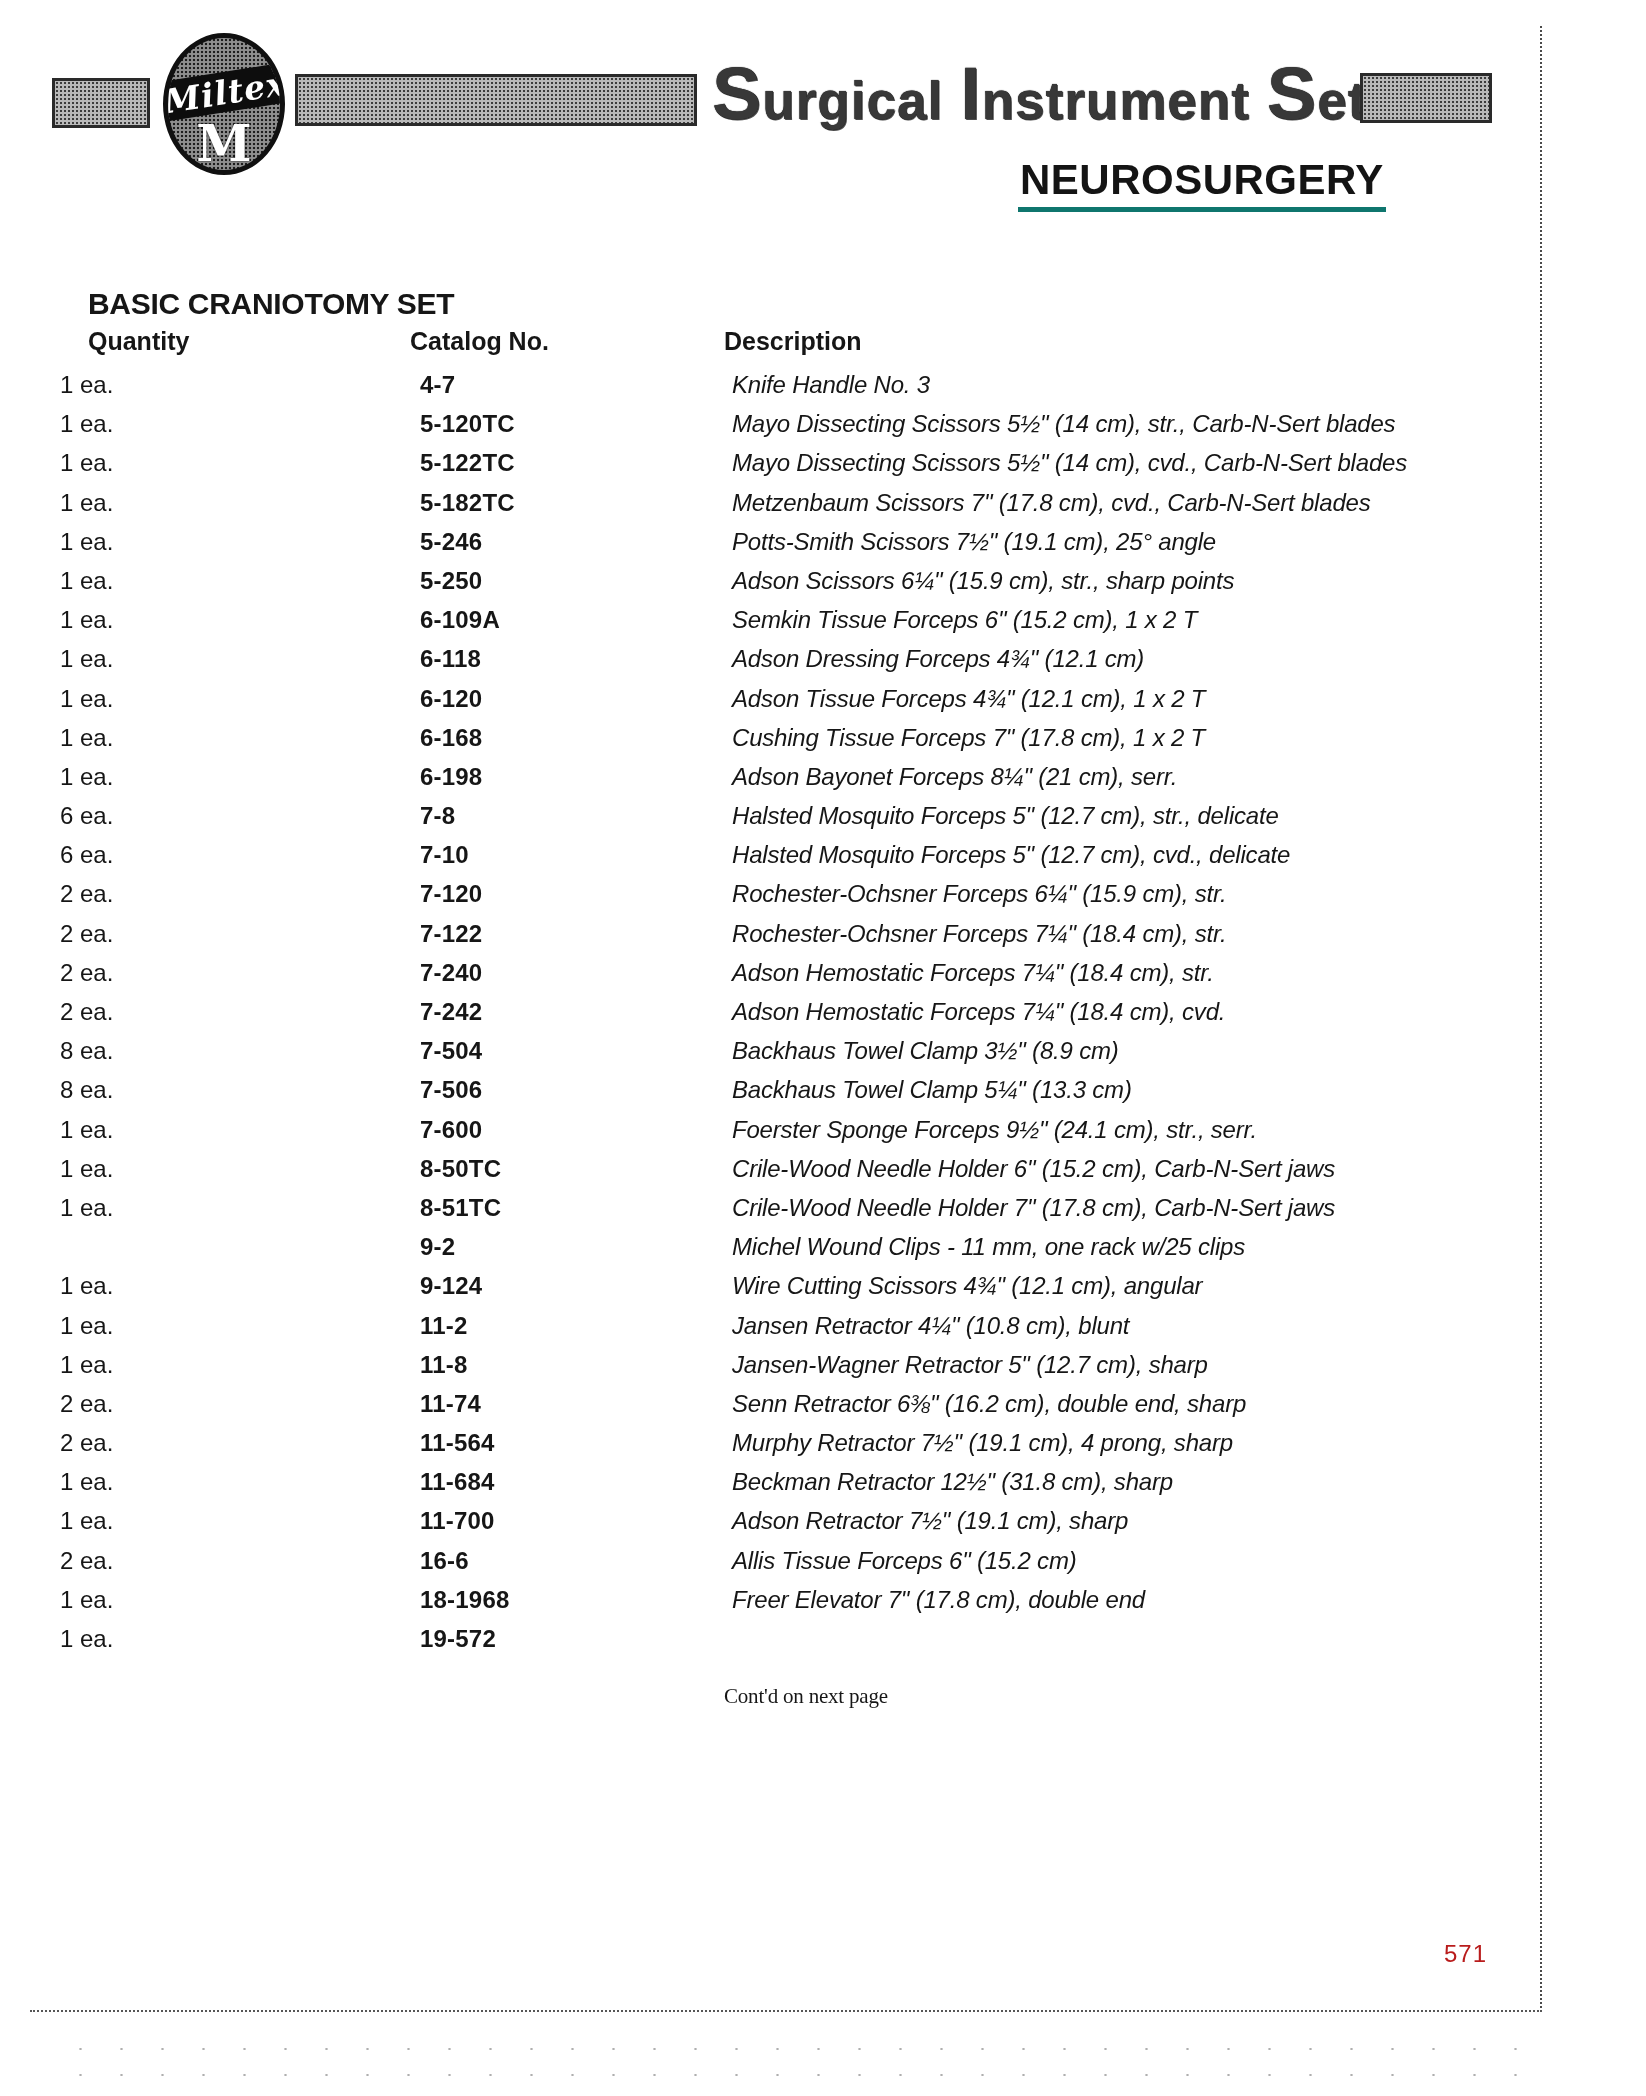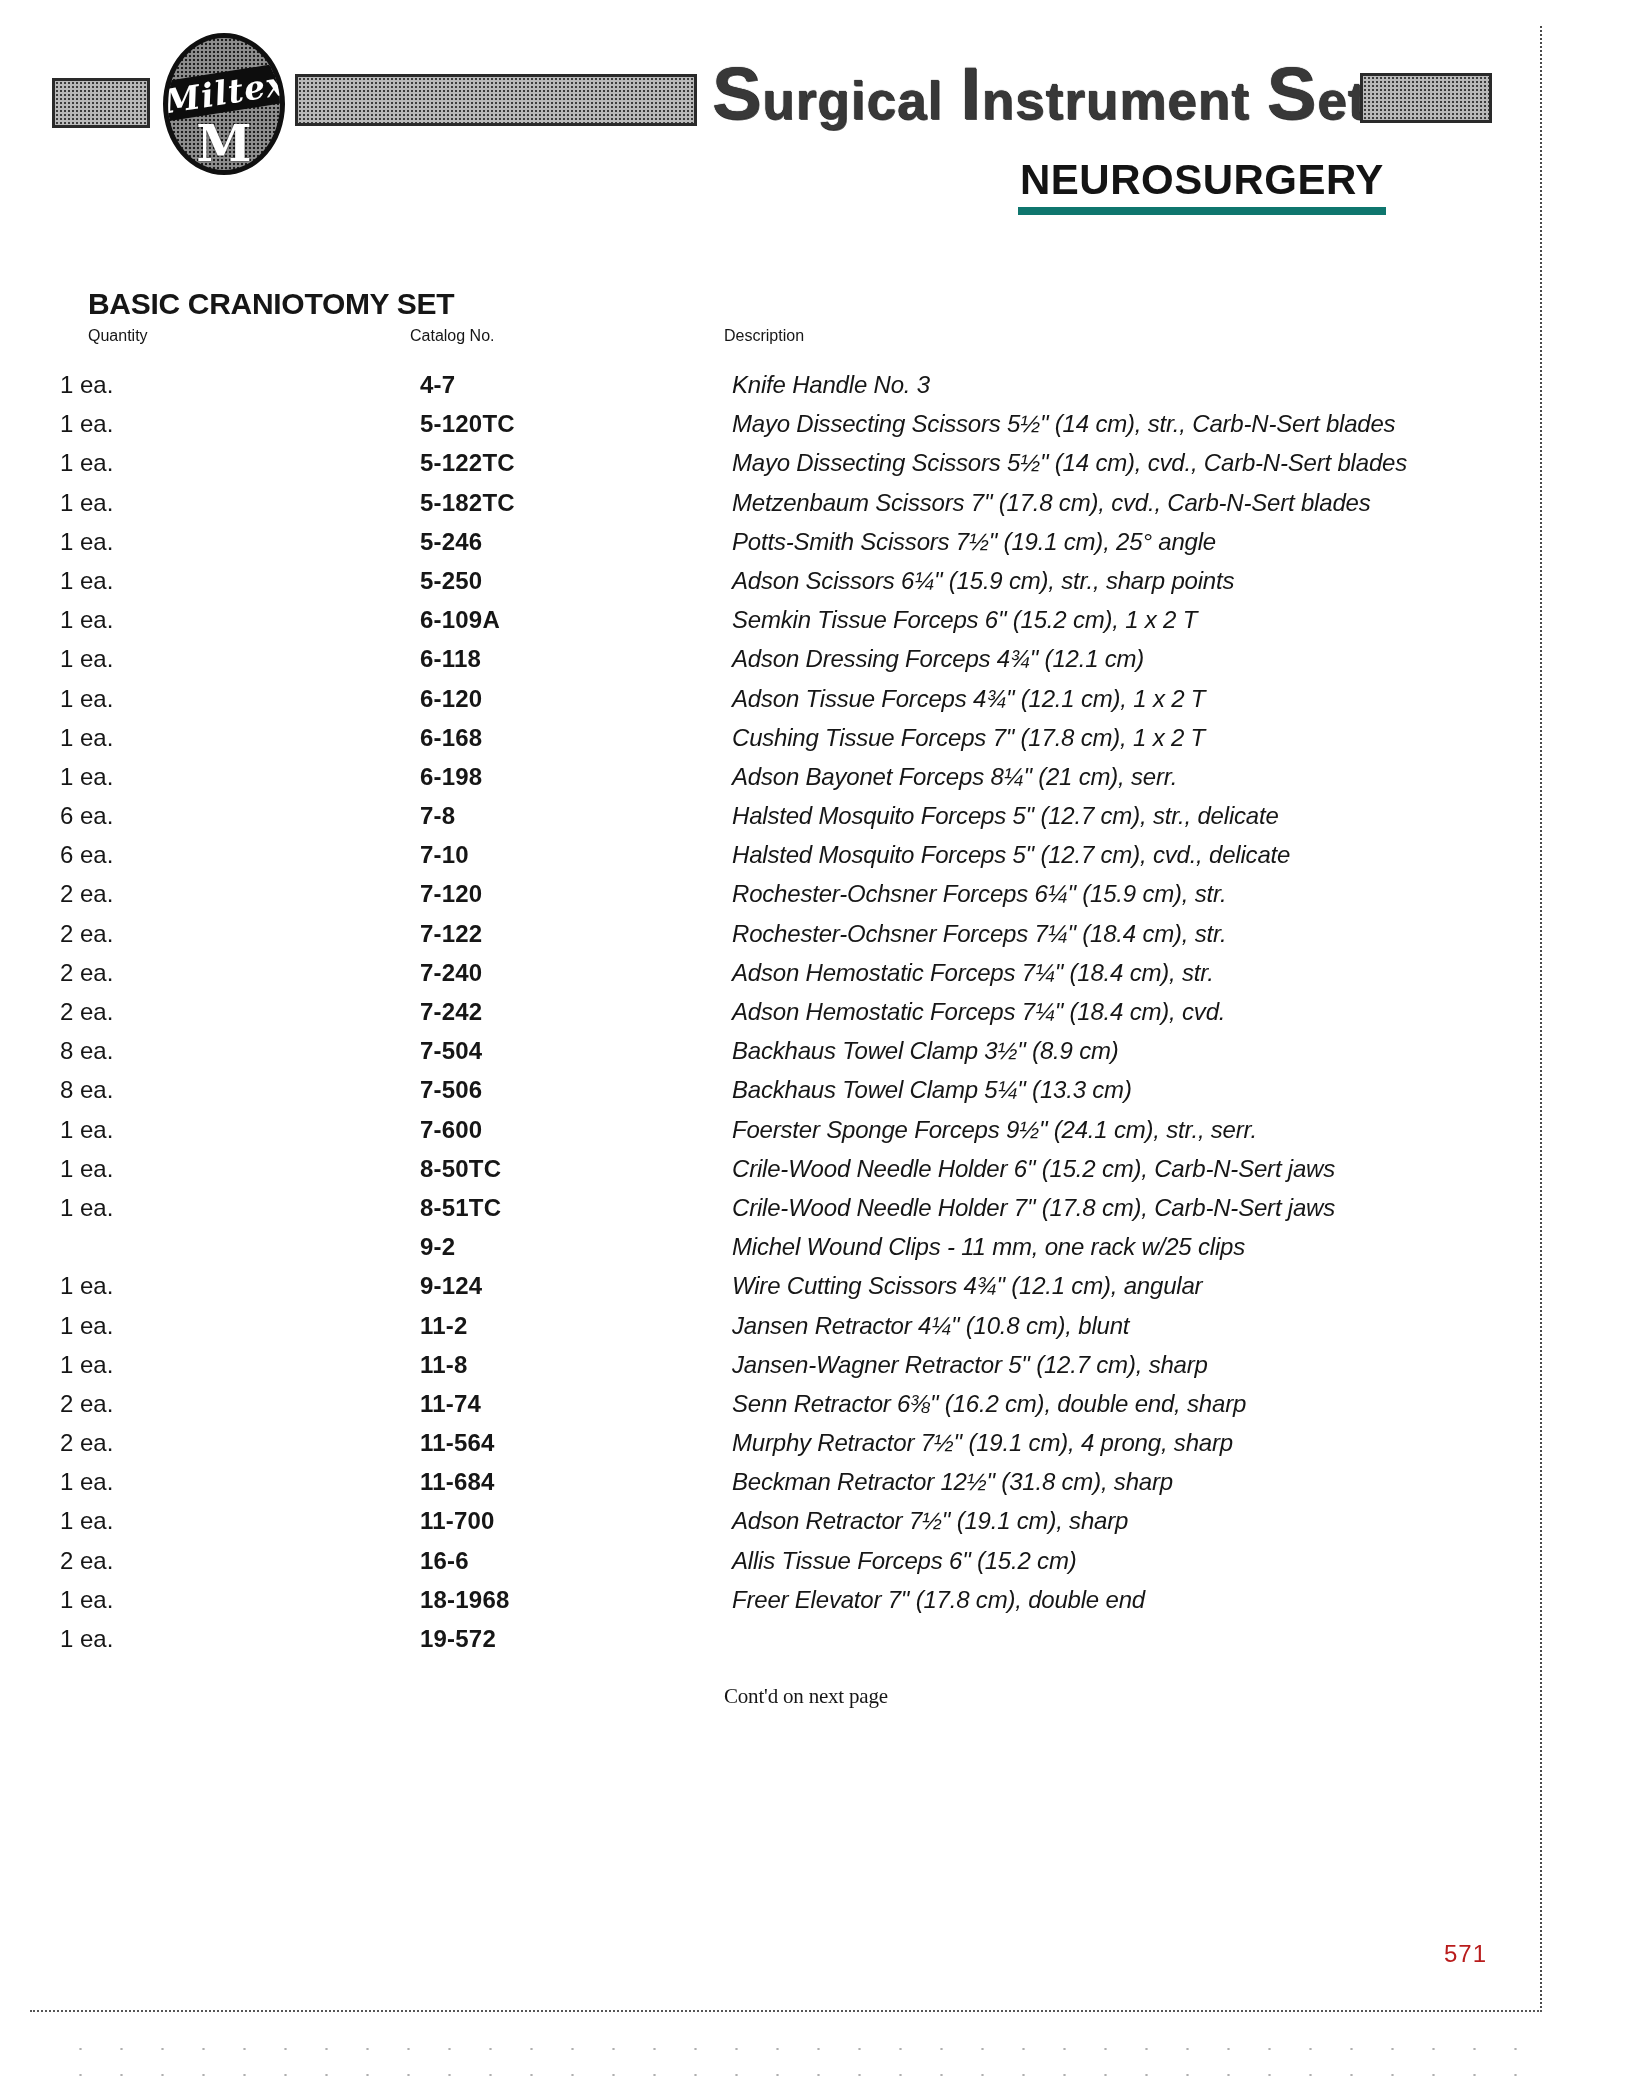--- a/index.html
+++ b/index.html
@@ -61,21 +61,21 @@
     text-shadow:0 0 1px #000, 1px 1px 0 #555;
     white-space:nowrap;
   }
   .title .word{font-size:53px;letter-spacing:1px;}
   .title .initial{font-size:74px;}
 
   .section-head{
     position:absolute;left:1018px;top:156px;
     font-size:42px;font-weight:bold;letter-spacing:.5px;
     color:#141414;
-    border-bottom:8px solid #0f766e;
+    border-bottom:5px solid #0f766e;
     padding:0 2px 3px 2px;
   }
 
   
   .scan-vline{
     position:absolute;left:1540px;top:26px;height:1982px;width:0;
     border-right:2px dotted #4a4a4a;
   }
   .scan-hline{
     position:absolute;left:30px;top:2010px;width:1512px;height:0;
@@ -87,21 +87,21 @@
     background-size:41px 26px;
     opacity:.55;
   }
 
   
   .set-block{position:absolute;left:60px;top:289px;width:1470px;}
   .set-title{
     font-size:30px;font-weight:bold;letter-spacing:-.3px;
     margin:0 0 0 28px;height:38px;line-height:30px;
   }
-  .thead{position:relative;height:38px;font-weight:normal;font-size:16px;}
+  .thead{position:relative;height:38px;font-weight:bold;font-size:25px;}
   .thead .h-qty{position:absolute;left:28px;top:0;}
   .thead .h-cat{position:absolute;left:350px;top:0;}
   .thead .h-desc{position:absolute;left:664px;top:0;}
 
   .trow{display:flex;height:39.2px;line-height:39.2px;font-size:24px;}
   .cell{white-space:nowrap;}
   .col-qty{width:112px;text-align:left;}
   .col-cat{width:304px;margin-left:248px;font-weight:bold;letter-spacing:.2px;}
   .col-desc{flex:1;margin-left:8px;letter-spacing:-.2px;font-style:italic;}
 

